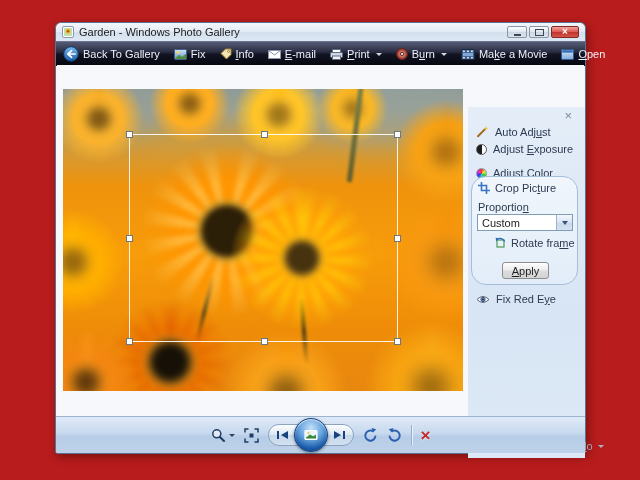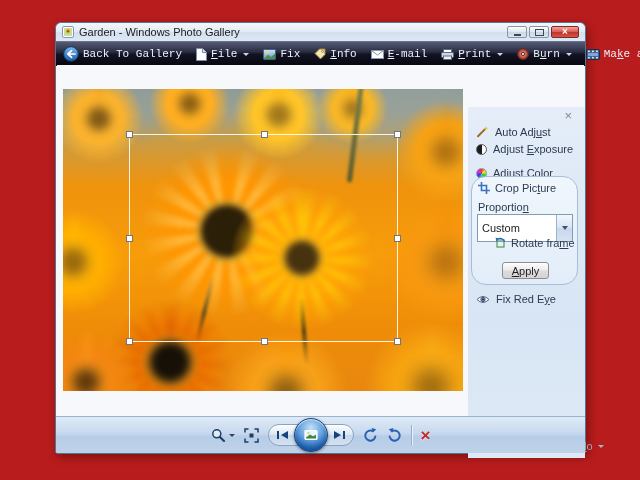--- a/index.html
+++ b/index.html
@@ -18,21 +18,21 @@
         background:linear-gradient(#fdfefe,#dfe6ee 50%,#cdd7e2 52%,#dde5ee);
         display:flex;align-items:center;justify-content:center;box-sizing:border-box;}
   .wbtn .minbar{width:7px;height:2px;background:#3c4656;margin-top:5px;}
   .wbtn .maxbox{width:7px;height:5px;border:1px solid #3c4656;}
   .wbtn.close{width:28px;background:linear-gradient(#f4a19b,#dd5f57 45%,#c0352c 55%,#d5544a);
         border-color:#7e2a24;color:#fff;font-weight:bold;font-size:10px;line-height:1;}
   
   .toolbar{position:absolute;left:0;top:18px;right:0;height:24px;
        background:linear-gradient(#555a74,#2b2e44 40%,#121423 52%,#05060e);
        border-top:1px solid #6d7390;display:flex;align-items:center;color:#edf1fa;}
-  .tb-item{display:flex;align-items:center;gap:4px;padding:0 7px;height:100%;white-space:nowrap;font-family:Liberation Mono, monospace;}
+  .tb-item{display:flex;align-items:center;gap:4px;padding:0 7px;height:100%;white-space:nowrap;}
   .tb-caret{width:0;height:0;border-left:3px solid transparent;border-right:3px solid transparent;
        border-top:3px solid #cfd6e8;margin-left:2px;}
   
   .content{position:absolute;left:1px;top:42px;width:527px;height:351px;background:#f6f8fb;}
   
   .photo{position:absolute;left:6px;top:24px;width:400px;height:302px;overflow:hidden;
        background:linear-gradient(180deg,#8e9b98 0%,#9aa191 7%,#c79d49 16%,#ef930d 32%,#f79c0a 55%,#ef8d08 78%,#e8870f 100%);}
   .skyblob{position:absolute;border-radius:50%;filter:blur(9px);}
   .flower{position:absolute;border-radius:50%;
        background:repeating-conic-gradient(var(--p1) 0deg 11deg,var(--p2) 11deg 22deg);
@@ -54,21 +54,21 @@
        background:linear-gradient(#e4edf8,#d8e5f4 60%,#dde9f6);color:#2c3a52;}
   .pane-close{position:absolute;top:2px;right:13px;color:#7c8aa0;font-size:13px;line-height:1;}
   .pane-row{position:absolute;left:8px;display:flex;align-items:center;gap:6px;white-space:nowrap;}
   .half-circle{width:11px;height:11px;border-radius:50%;border:1px solid #555;
        background:linear-gradient(90deg,#1d1d1d 50%,#fbfbfb 50%);box-sizing:border-box;}
   .color-wheel{width:11px;height:11px;border-radius:50%;border:1px solid #8a93a5;box-sizing:border-box;
        background:conic-gradient(#e33,#ee3,#3c3,#3cc,#33e,#d3d,#e33);}
   .cropbox{position:absolute;left:3px;top:69px;width:107px;height:109px;box-sizing:border-box;
        border:1px solid #a7bed9;border-radius:15px;background:linear-gradient(#f0f6fc,#e2edf9);}
   .cb-row{position:absolute;left:6px;display:flex;align-items:center;gap:5px;white-space:nowrap;}
-  .select{position:absolute;left:5px;top:37px;width:96px;height:28px;box-sizing:border-box;
+  .select{position:absolute;left:5px;top:37px;width:96px;height:17px;box-sizing:border-box;
        background:#fff;border:1px solid #7f9db9;display:flex;align-items:center;}
   .select .sel-text{flex:1;padding-left:4px;color:#222;}
   .sel-btn{width:15px;height:100%;border-left:1px solid #9ab4d0;display:flex;align-items:center;justify-content:center;
        background:linear-gradient(#f2f7fc,#d8e4f1 50%,#c8d8ea 52%,#d5e2f1);}
   .sel-caret{width:0;height:0;border-left:3px solid transparent;border-right:3px solid transparent;border-top:4px solid #37517a;}
   .apply{position:absolute;left:30px;top:85px;width:47px;height:17px;box-sizing:border-box;
        border:1px solid #8e8e8e;border-radius:3px;color:#1f1f1f;
        background:linear-gradient(#fefefe,#ececec 45%,#dcdcdc 55%,#d4d4d4);
        display:flex;align-items:center;justify-content:center;box-shadow:inset 0 1px #fff;}
   .bottom-actions{position:absolute;left:2px;bottom:5px;display:flex;align-items:center;gap:10px;}
@@ -129,28 +129,20 @@
             <stop offset="0" stop-color="#79b9ee"></stop>
                 <stop offset="1" stop-color="#1b5cab"></stop>
               </linearGradient>
             </defs>
           <circle cx="8" cy="8" r="7.3" fill="url(#gb)" stroke="#0e3a6e"></circle>
           <path d="M12 8 H5.8 M8.6 4.6 L4.8 8 L8.6 11.4" fill="none" stroke="#fff" stroke-width="1.7" stroke-linecap="round" stroke-linejoin="round"></path>
         </svg>
         <span>Back To Gallery</span>
       </div>
       <div class="tb-item">
-        <svg width="11" height="13" viewBox="0 0 11 13">
-          <path d="M0.5 0.5 h6 l4 4 v8 h-10 z" fill="#fdfdfd" stroke="#7d8aa8"></path>
-          <path d="M6.5 0.5 v4 h4" fill="#dde6f2" stroke="#7d8aa8"></path>
-        </svg>
-        <span><u>F</u>ile</span>
-        <span class="tb-caret"></span>
-      </div>
-      <div class="tb-item">
         <svg width="13" height="11" viewBox="0 0 13 11">
           <defs>
               <linearGradient id="gfx" x1="0" y1="0" x2="0" y2="1">
             <stop offset="0" stop-color="#cfe6fa"></stop>
                 <stop offset="1" stop-color="#5e93cf"></stop>
               </linearGradient>
             </defs>
           <rect x="0.5" y="0.5" width="12" height="10" rx="1" fill="url(#gfx)" stroke="#44608a"></rect>
           <circle cx="3.8" cy="3.6" r="1.4" fill="#ffd24a"></circle>
           <path d="M1 9.5 L5 5.8 L8 8 L12 4.8 V10 H1 z" fill="#4f8f3f"></path>

